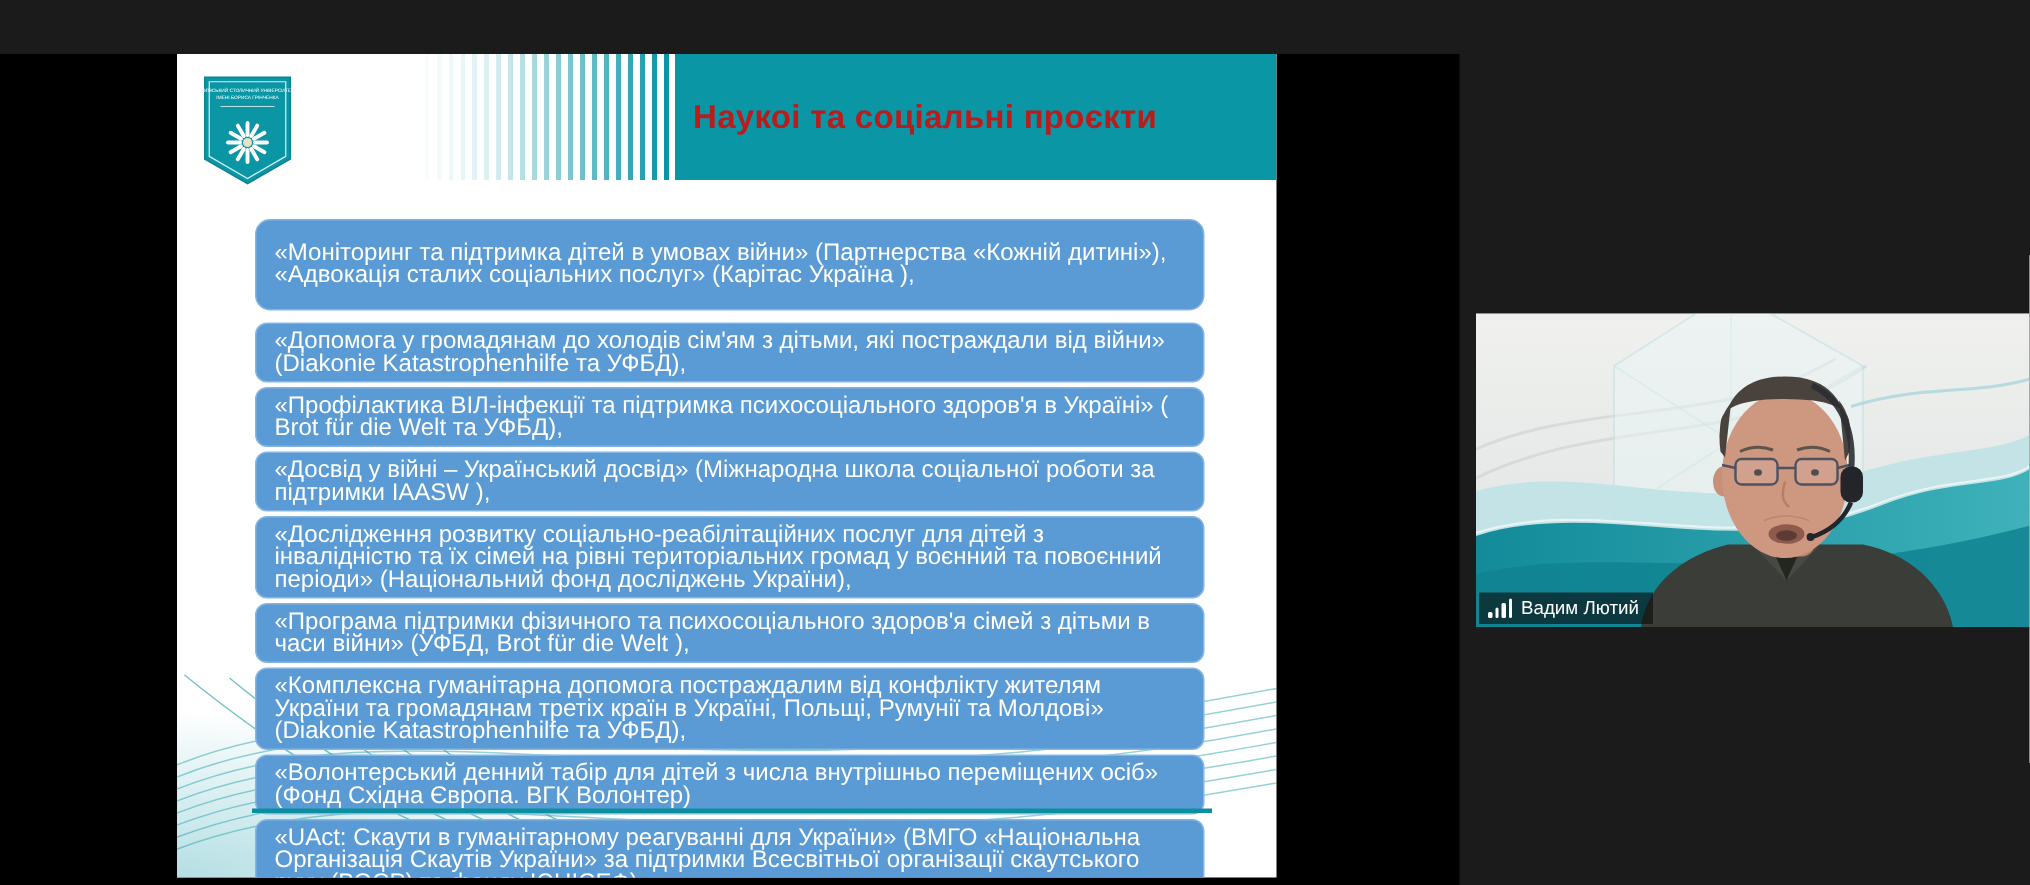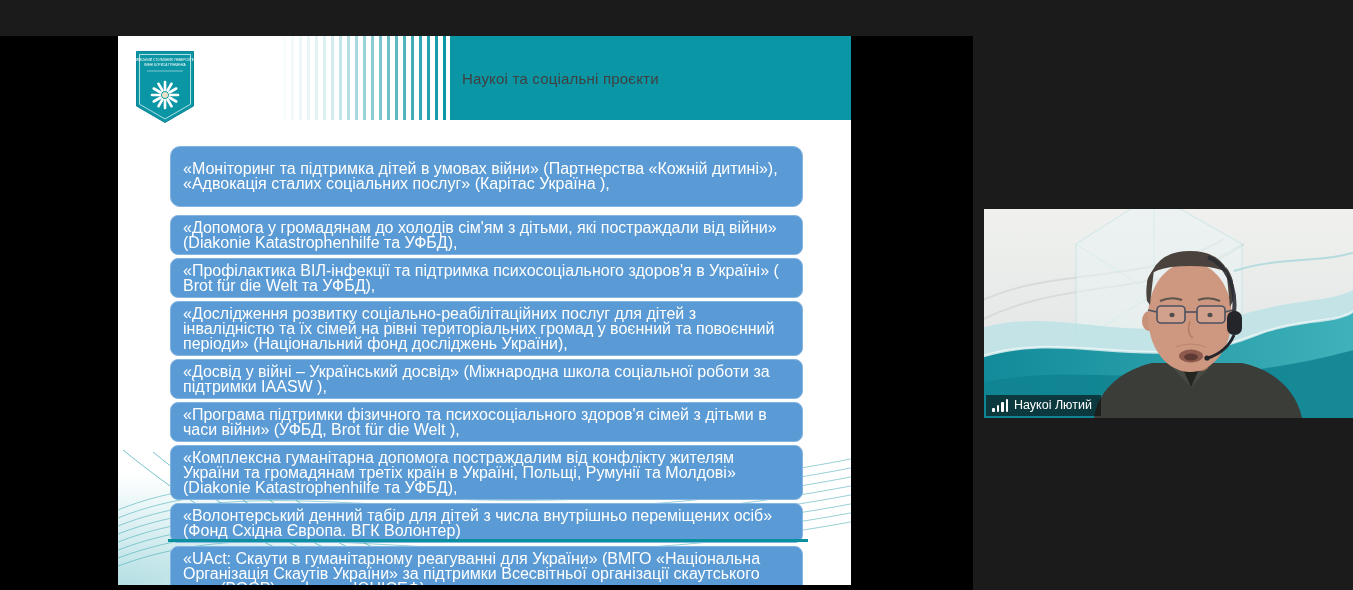--- a/index.html
+++ b/index.html
@@ -15,21 +15,21 @@
   .slide-glow{position:absolute;left:0;bottom:0;width:430px;height:155px;
     background:radial-gradient(ellipse 100% 100% at 0% 100%, rgba(176,221,226,0.95), rgba(176,221,226,0) 72%);}
   .slide-waves{position:absolute;left:0;bottom:0;width:733px;height:165px;}
   .slide-header{position:absolute;left:0;top:0;width:733px;height:84px;}
   .header-stripes{position:absolute;left:157px;top:0;width:176px;height:84px;
     background:repeating-linear-gradient(90deg,#0a96a5 0 3px,#ffffff 3px 8px);}
   .header-stripes::after{content:"";position:absolute;inset:0;
     background:linear-gradient(90deg,#ffffff 0%,rgba(255,255,255,0.85) 30%,rgba(255,255,255,0) 96%);}
   .header-solid{position:absolute;left:332px;top:0;right:0;height:84px;background:#0a96a5;}
   .slide-title{position:absolute;left:344px;top:50%;transform:translateY(-50%);
-    color:#404040;font-size:15px;font-weight:normal;letter-spacing:.2px;white-space:nowrap;}
+    color:#b91c1c;font-size:22px;font-weight:bold;letter-spacing:.2px;white-space:nowrap;}
   .logo{position:absolute;left:17px;top:14px;width:60px;height:74px;}
   
   .blocks{position:absolute;left:52px;top:110px;width:633px;}
   .block{
     box-sizing:border-box;width:100%;background:#5b9bd5;border:1px solid #85b5e2;border-radius:8px;
     color:#ffffff;font-size:16px;line-height:15px;font-weight:400;
     padding:4px 12px;margin-bottom:3px;min-height:30px;display:flex;align-items:center;
   }
   .block--tall{padding:14px 12px 15px;margin-bottom:8px;border-radius:10px;}
   .divider-line{position:absolute;left:50px;top:503px;width:640px;height:3px;background:#0a8f9e;}
@@ -103,22 +103,22 @@
         <line x1="0" y1="-5" x2="0" y2="-13" transform="rotate(330)"></line>
       </g>
       <circle cx="0" cy="0" r="3" fill="#ffe9c9" opacity="0.9"></circle>
     </g>
   </svg>
 
   <div class="blocks">
     <div class="block block--tall">«Моніторинг та підтримка дітей в умовах війни» (Партнерства «Кожній дитині»), «Адвокація сталих соціальних послуг» (Карітас Україна ),</div>
     <div class="block">«Допомога у громадянам до холодів сім'ям з дітьми, які постраждали від війни» (Diakonie Katastrophenhilfe та УФБД),</div>
     <div class="block">«Профілактика ВІЛ-інфекції та підтримка психосоціального здоров'я в Україні» ( Brot für die Welt  та УФБД),</div>
+    <div class="block">«Досвід у війні – Український досвід» (Міжнародна школа соціальної роботи  за підтримки IAASW ),</div>
     <div class="block">«Дослідження розвитку соціально-реабілітаційних послуг для дітей з інвалідністю та їх сімей на рівні територіальних громад у воєнний та повоєнний періоди»  (Національний фонд досліджень України),</div>
-    <div class="block">«Досвід у війні – Український досвід» (Міжнародна школа соціальної роботи  за підтримки IAASW ),</div>
     <div class="block">«Програма підтримки фізичного та психосоціального здоров'я сімей з дітьми в часи війни» (УФБД, Brot für die Welt ),</div>
     <div class="block">«Комплексна гуманітарна допомога постраждалим від конфлікту жителям України та громадянам третіх країн в Україні, Польщі, Румунії та Молдові» (Diakonie Katastrophenhilfe та УФБД),</div>
     <div class="block">«Волонтерський денний табір для дітей з числа внутрішньо переміщених осіб» (Фонд Східна Європа. ВГК Волонтер)</div>
     <div class="block">«UAct: Скаути в гуманітарному реагуванні для України» (ВМГО «Національна Організація Скаутів України» за підтримки Всесвітньої організації скаутського руху (ВОСР) та фонду ЮНІСЕФ),</div>
   </div>
 
   <div class="divider-line"></div>
 </div>
 
 <div class="webcam">
@@ -191,15 +191,15 @@
       </g>
     </g>
   </svg>
   <div class="name-tag">
     <span class="audio-bars">
         <i></i>
         <i></i>
         <i></i>
         <i></i>
       </span>
-    <span>Наукоі Лютий</span>
+    <span>Вадим Лютий</span>
   </div>
 </div>
 
 </body></html>

